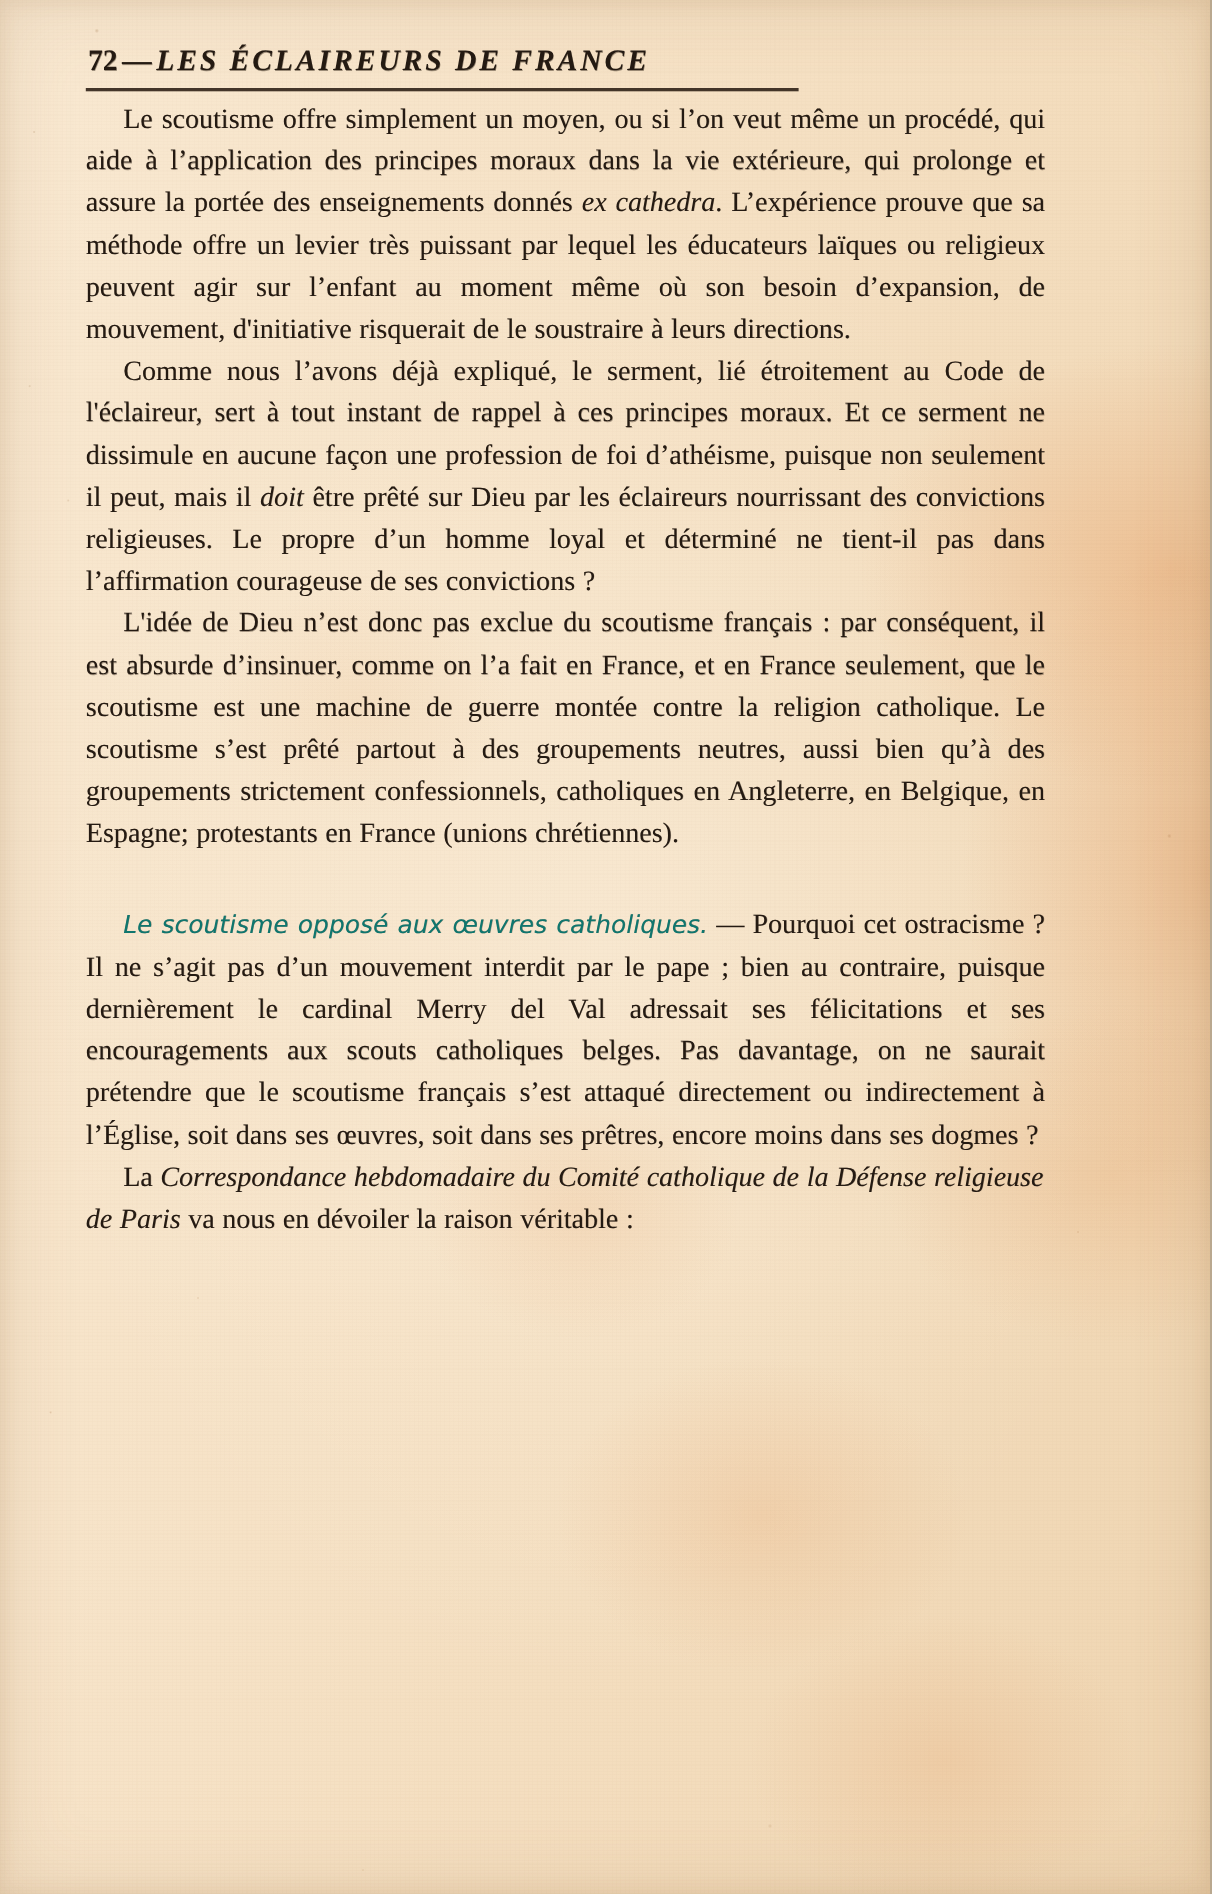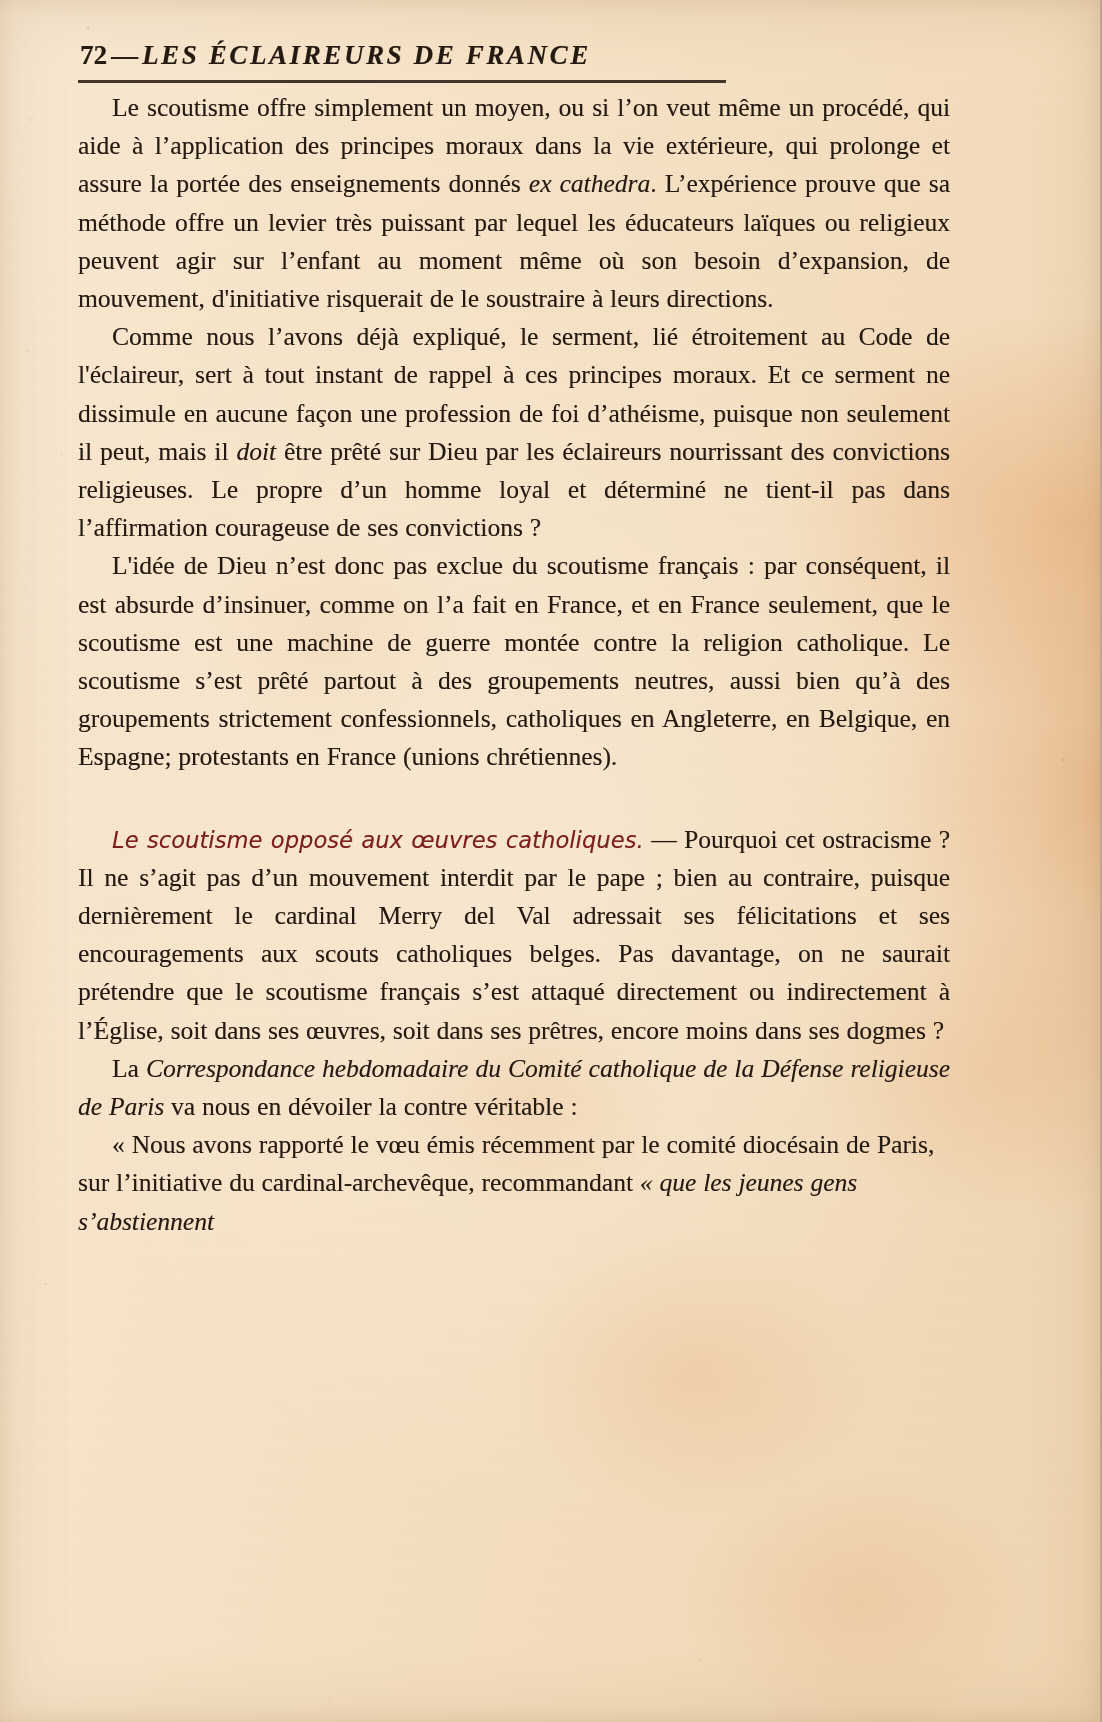--- a/index.html
+++ b/index.html
@@ -128,21 +128,21 @@
 
   p.para.gap-before { margin-top: 44px; }
 
   i, em { font-style: italic; }
 
   .sec-head {
     font-family: "DejaVu Sans", "Liberation Sans", sans-serif;
     font-style: italic;
     font-size: 22.5px;
     letter-spacing: 0.1px;
-    color: #7f1d1d;
+    color: #0f766e;
   }
 
   .last-line { text-align: left; }
 </style>
 </head>
 <body>
 
 <div id="page">
 
   <div id="paper-base"></div>
@@ -156,18 +156,17 @@
       <span class="folio">72</span><span class="dash">—</span><span>LES ÉCLAIREURS DE FRANCE</span>
     </div>
 
     <hr class="rule">
 
     <div class="body-text" id="body-text">
         <p class="para"><span>Le scoutisme offre simplement un moyen, ou si l’on veut même un procédé, qui aide à l’application des principes moraux dans la vie extérieure, qui prolonge et assure la portée des enseignements donnés </span><i>ex cathedra</i><span>. L’expérience prouve que sa méthode offre un levier très puissant par lequel les éducateurs laïques ou religieux peuvent agir sur l’enfant au moment même où son besoin d’expansion, de mouvement, d'initiative risquerait de le soustraire à leurs directions.</span></p>
         <p class="para"><span>Comme nous l’avons déjà expliqué, le serment, lié étroitement au Code de l'éclaireur, sert à tout instant de rappel à ces principes moraux. Et ce serment ne dissimule en aucune façon une profession de foi d’athéisme, puisque non seulement il peut, mais il </span><i>doit</i><span> être prêté sur Dieu par les éclaireurs nourrissant des convictions religieuses. Le propre d’un homme loyal et déterminé ne tient-il pas dans l’affirmation courageuse de ses convictions ?</span></p>
         <p class="para"><span>L'idée de Dieu n’est donc pas exclue du scoutisme français : par conséquent, il est absurde d’insinuer, comme on l’a fait en France, et en France seulement, que le scoutisme est une machine de guerre montée contre la religion catholique. Le scoutisme s’est prêté partout à des groupements neutres, aussi bien qu’à des groupements strictement confessionnels, catholiques en Angleterre, en Belgique, en Espagne; protestants en France (unions chrétiennes).</span></p>
         <p class="para gap-before"><span class="sec-head">Le scoutisme opposé aux œuvres catholiques.</span><span> — Pourquoi cet ostracisme ? Il ne s’agit pas d’un mouvement interdit par le pape ; bien au contraire, puisque dernièrement le cardinal Merry del Val adressait ses félicitations et ses encouragements aux scouts catholiques belges. Pas davantage, on ne saurait prétendre que le scoutisme français s’est attaqué directement ou indirectement à l’Église, soit dans ses œuvres, soit dans ses prêtres, encore moins dans ses dogmes ?</span></p>
-        <p class="para"><span>La </span><i>Correspondance hebdomadaire du Comité catholique de la Défense religieuse de Paris</i><span> va nous en dévoiler la contre véritable :</span></p>
-        <p class="para last-line"><span>« Nous avons rapporté le vœu émis récemment par le comité diocésain de Paris, sur l’initiative du cardinal-archevêque, recommandant </span><i>« que les jeunes gens s’abstiennent</i></p>
+        <p class="para"><span>La </span><i>Correspondance hebdomadaire du Comité catholique de la Défense religieuse de Paris</i><span> va nous en dévoiler la raison véritable :</span></p>
       </div>
 
   </div>
 </div>
 
 </body></html>

